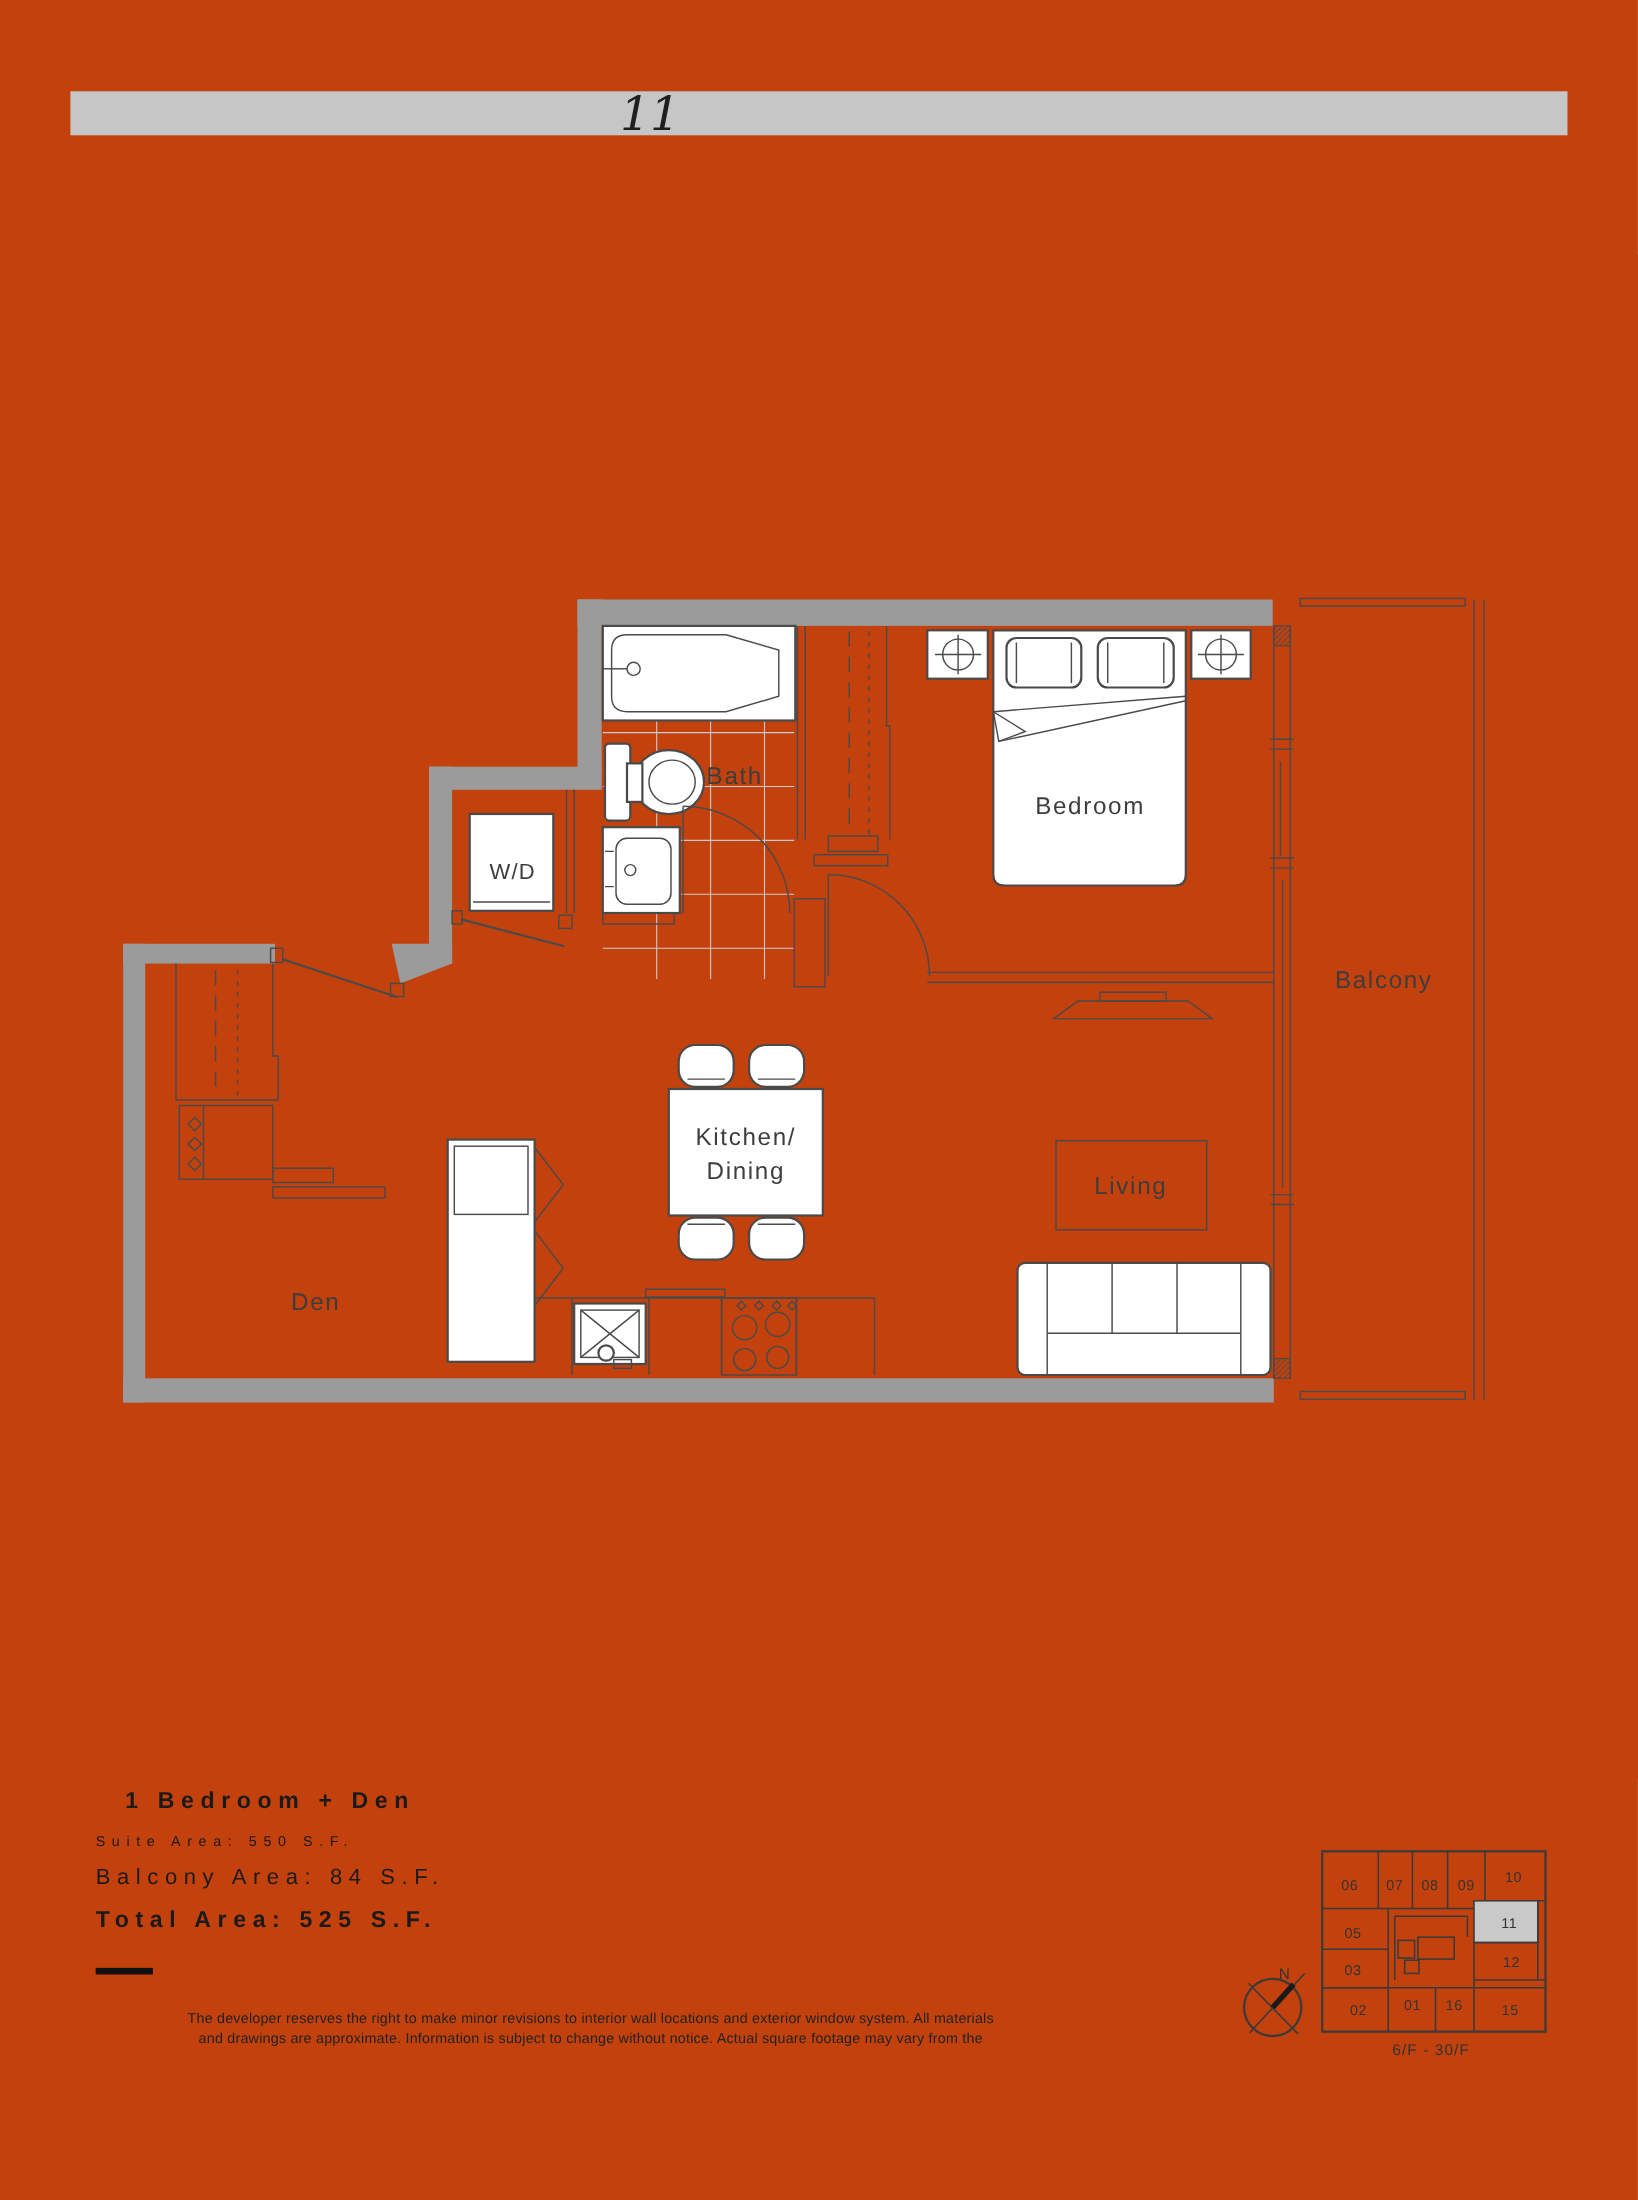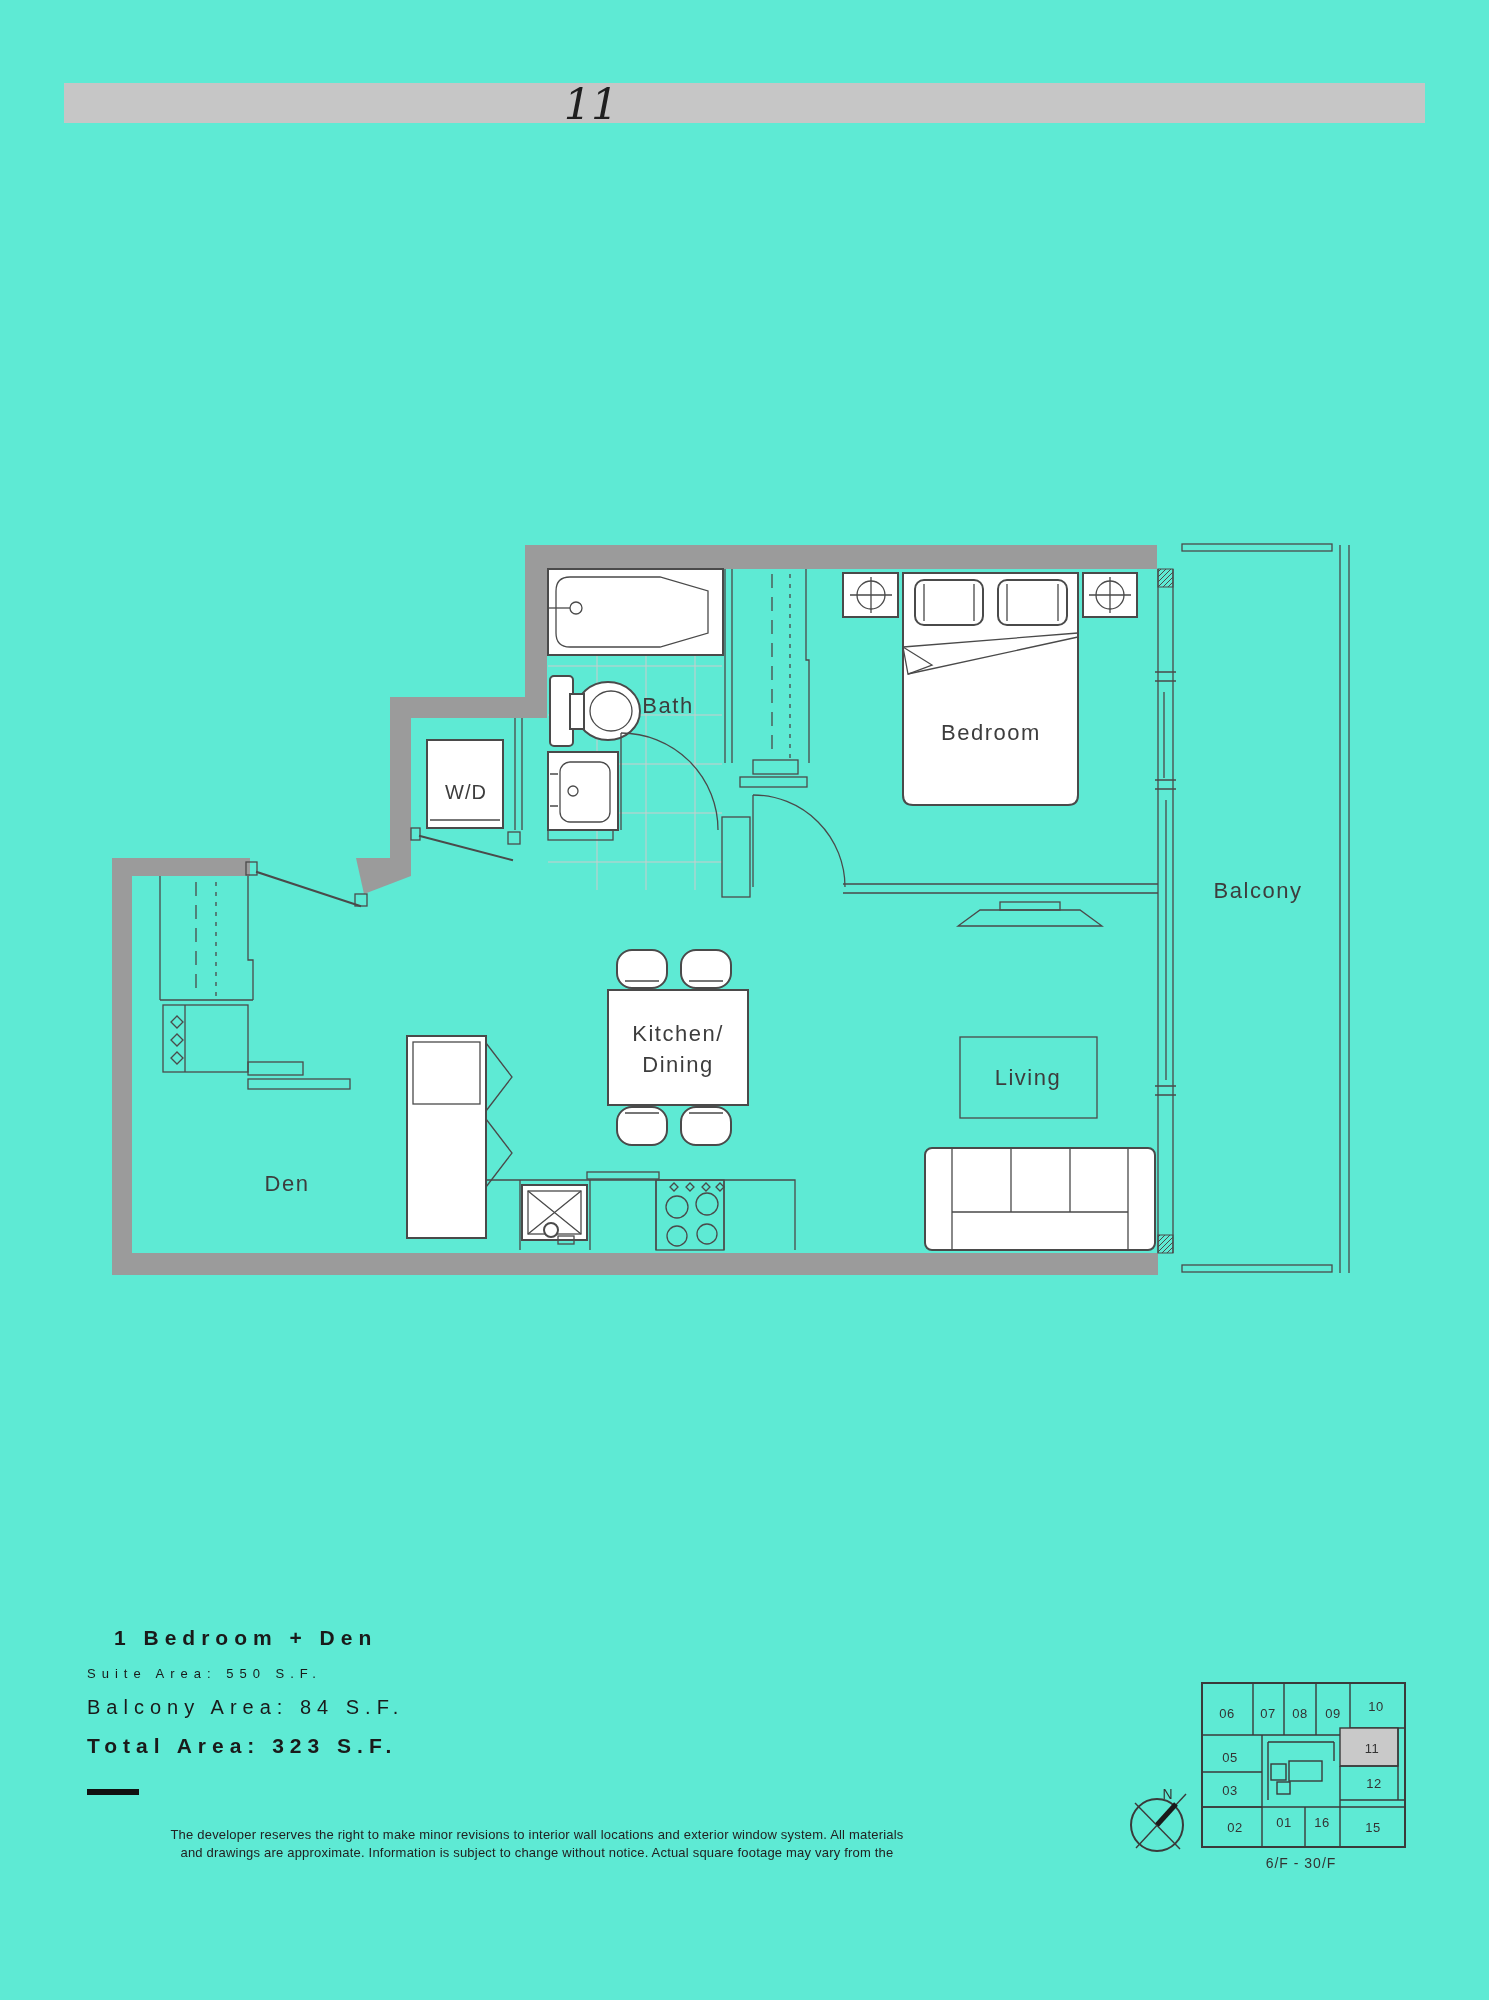--- a/index.html
+++ b/index.html
@@ -1,16 +1,16 @@
 <!DOCTYPE html>
 <html style="--wall: #9b9b9b; --header-bar: #c6c6c6; --line: #4a4a4a; --tile: #cccccc; --keyplan-highlight: #c9c9c9;"><head>
 <meta charset="utf-8">
 <style>
   html,body{margin:0;padding:0;background:#e8e8e8;}
-  .page{position:relative;width:1489px;height:2000px;background:#5eead4;margin:0 auto;
+  .page{position:relative;width:1489px;height:2000px;background:#c2410c;margin:0 auto;
         font-family:"Liberation Sans",sans-serif;overflow:hidden;}
   .header-bar{position:absolute;left:64px;top:83px;width:1361px;height:40px;
         background:var(--header-bar,#c6c6c6);}
   .unit-number{position:absolute;left:531px;top:82px;width:120px;height:44px;
         text-align:center;font-family:"DejaVu Serif",serif;font-style:italic;
         font-size:43px;line-height:44px;color:#1f1f1f;}
   .plan-svg{position:absolute;left:0;top:0;width:1489px;height:2000px;}
   .info{position:absolute;left:87px;top:1626px;color:#1a1a1a;}
   .info .t1{font-size:21px;font-weight:bold;letter-spacing:6px;margin-bottom:16px;text-align:center;}
   .info .t2{font-size:13px;letter-spacing:6px;margin-bottom:15px;}
@@ -278,21 +278,21 @@
       <path class="kp-in" d="M1135,1803 L1180,1849"></path>
       <path d="M1157,1825 L1176,1804" stroke="#1a1a1a" stroke-width="5" fill="none"></path>
       <text class="kp-range" x="1168" y="1799">N</text>
     </g>
   </svg>
 
   <div class="info">
     <div class="t1">1 Bedroom + Den</div>
     <div class="t2">Suite Area: 550 S.F.</div>
     <div class="t3">Balcony Area: 84 S.F.</div>
-    <div class="t4">Total Area: 323 S.F.</div>
+    <div class="t4">Total Area: 525 S.F.</div>
   </div>
   <div class="rule"></div>
   <div class="disclaimer">
     <div>The developer reserves the right to make minor revisions to interior wall locations and exterior window system. All materials</div>
     <div>and drawings are approximate. Information is subject to change without notice. Actual square footage may vary from the</div>
   </div>
 
 </div>
 
 </body></html>

